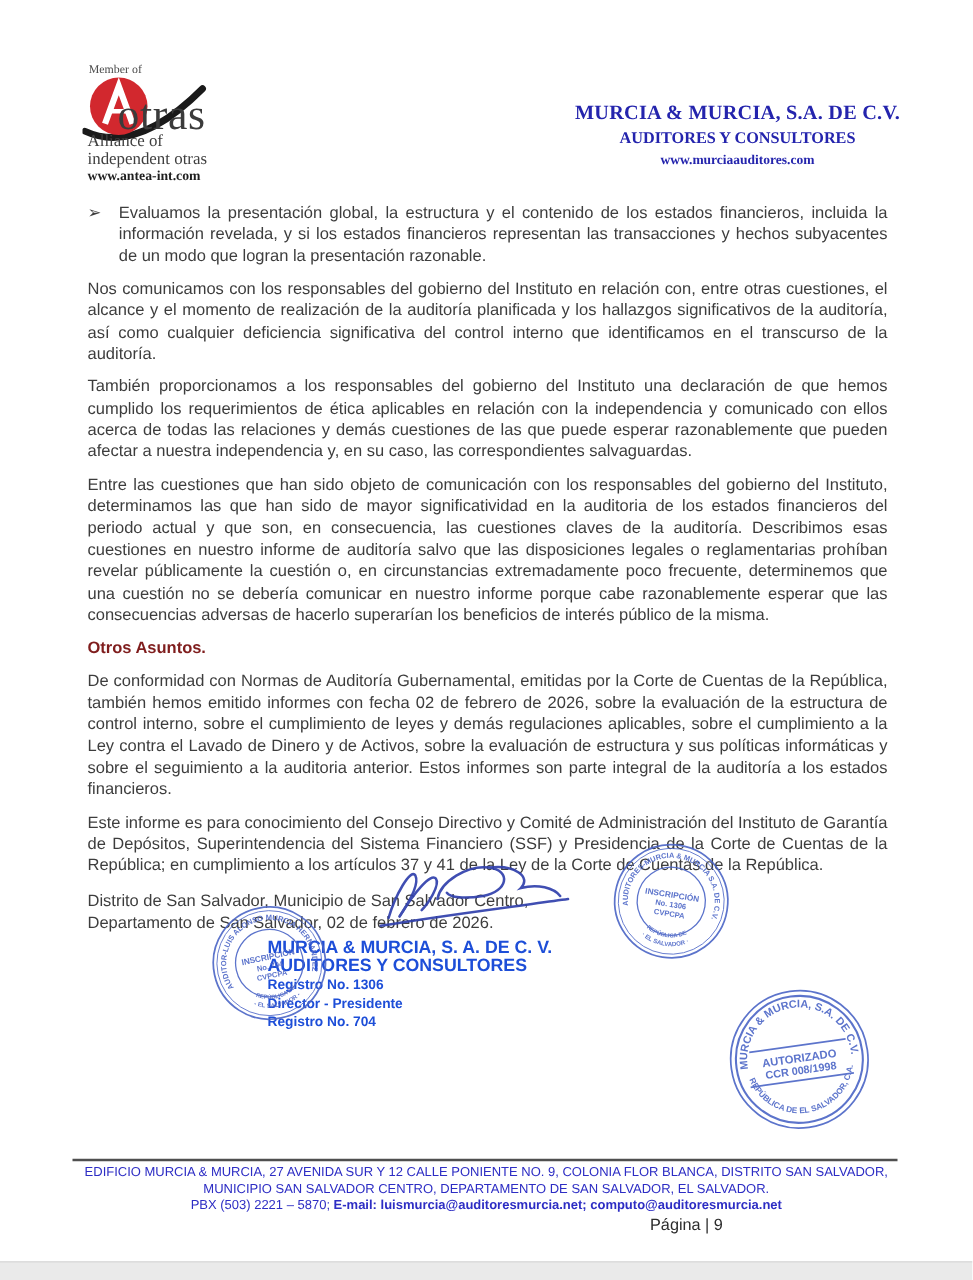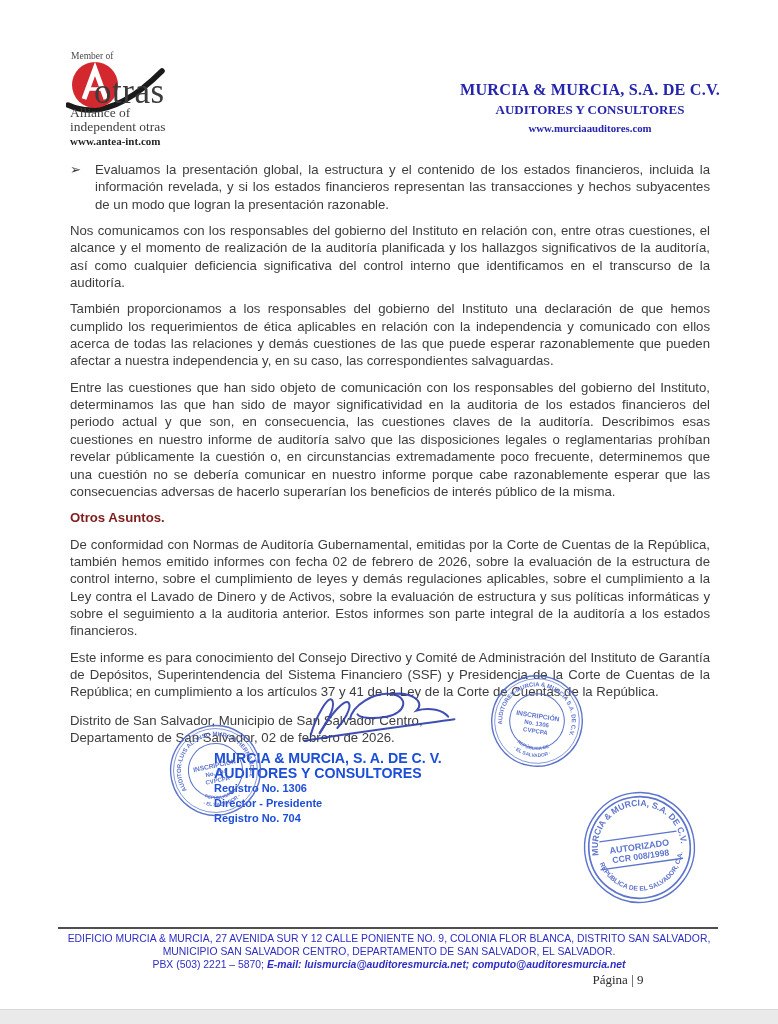--- a/index.html
+++ b/index.html
@@ -40,22 +40,22 @@
 
   .stamp{transform-origin:center center;opacity:.9;}
   .stamp-a{left:158px;top:713px;width:115px;height:115px;transform:rotate(-12deg);}
   .stamp-b{left:479px;top:663px;width:116px;height:116px;transform:rotate(9deg);}
   .stamp-c{left:570px;top:778px;width:139px;height:139px;transform:rotate(-8deg);}
   .stamp text{font-family:"Liberation Sans",sans-serif;font-weight:bold;}
 
   
   .footer-rule{left:58px;top:927px;width:660px;border-top:2.2px solid #4f4f4f;height:0;}
   .footer-text{left:39px;top:932px;width:700px;text-align:center;font-size:10.4px;line-height:13.2px;color:#2d2dc4;}
-  .footer-text b{font-weight:bold;font-style:italic;}
-  .pagina{left:520px;top:972px;width:196px;text-align:center;font-family:Liberation Serif, serif;font-size:13px;color:#2c2c2c;}
+  .footer-text b{font-weight:bold;}
+  .pagina{left:520px;top:972px;width:196px;text-align:left;font-family:Liberation Sans, sans-serif;font-size:13px;color:#2c2c2c;}
   .page-edge{left:0;top:1009px;width:778px;height:15px;background:#eaeaea;border-top:1px solid #d8d8d8;}
 </style>
 </head>
 <body>
 
 <div class="abs member-of">Member of</div>
 
 <svg class="abs antea-mark" viewBox="0 0 100 52">
   <path d="M 2 44 C 26 55 56 50 96 10" fill="none" stroke="#1a1a1a" stroke-width="5.5" stroke-linecap="round"></path>
   <circle cx="29" cy="24" r="23" fill="#d2282e"></circle>

